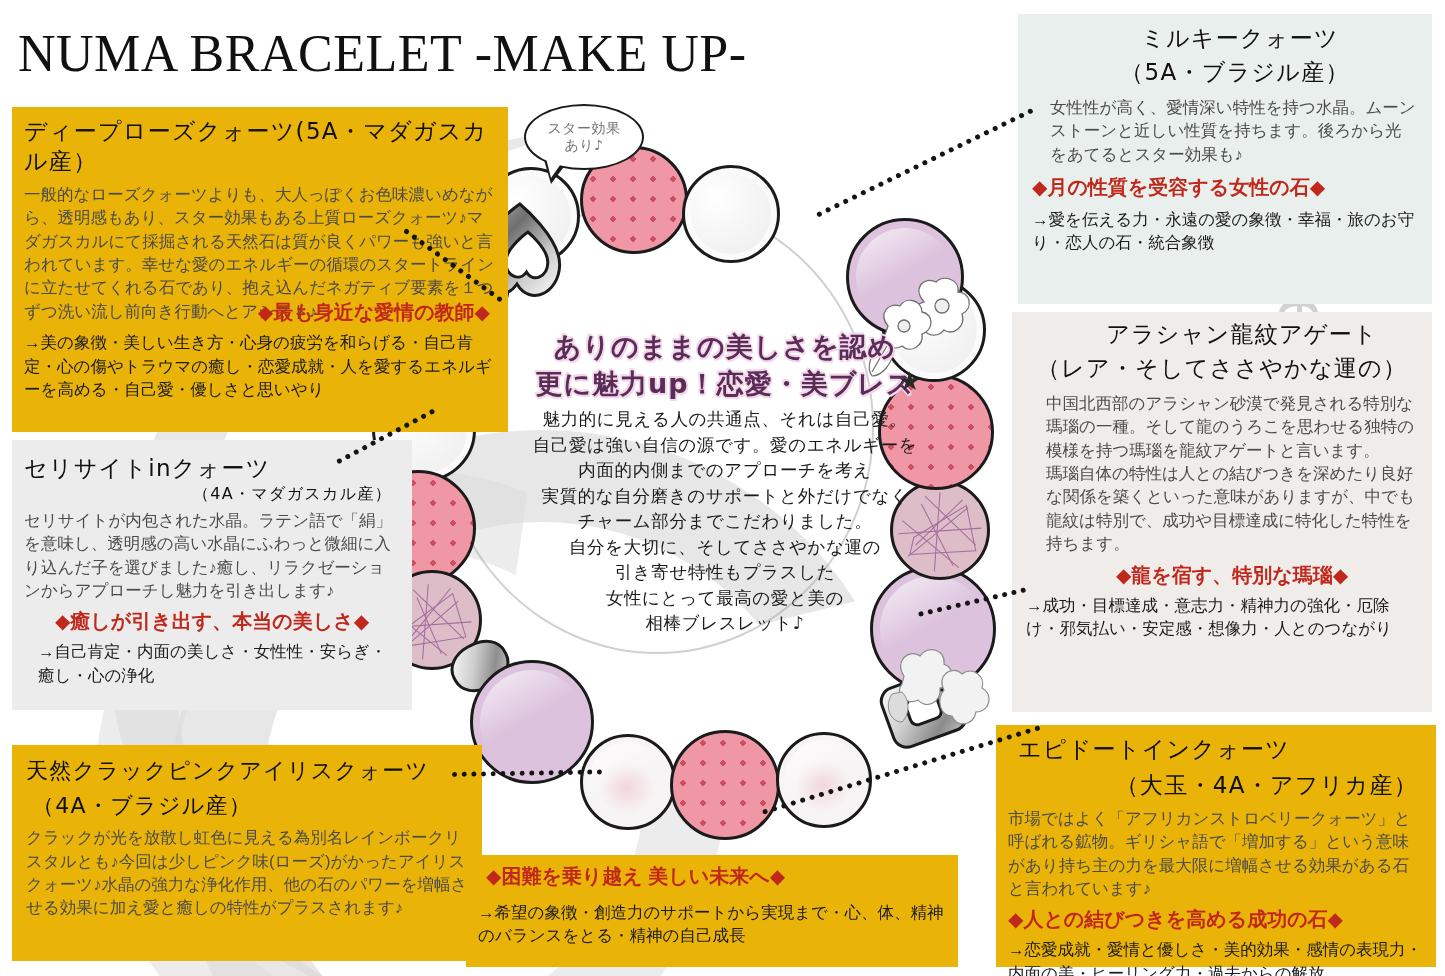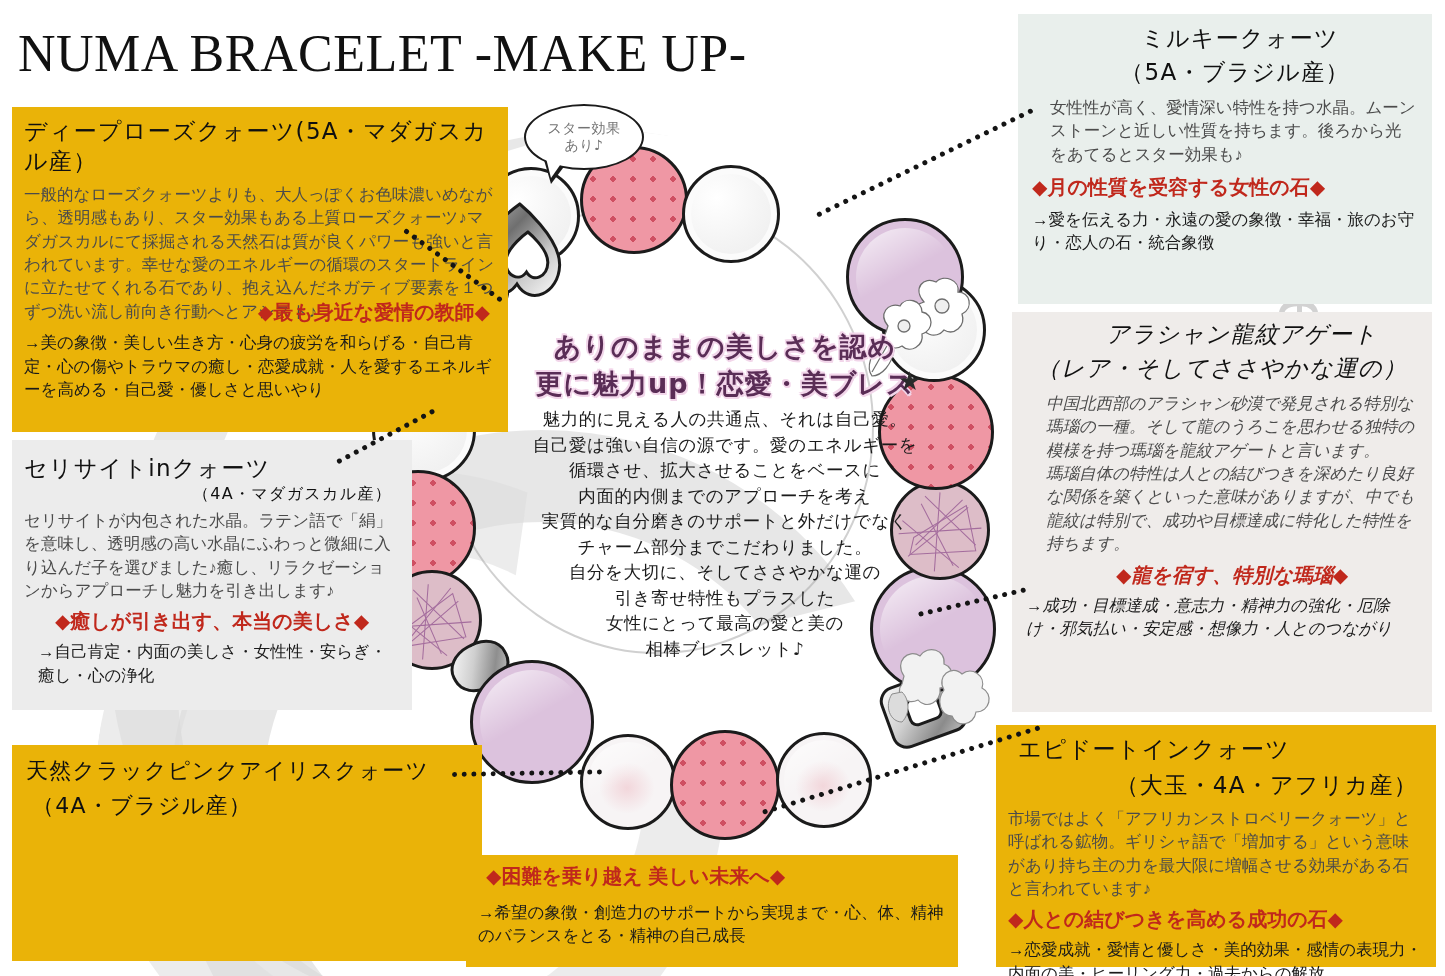--- a/index.html
+++ b/index.html
@@ -69,21 +69,21 @@
     color:#111;
     z-index:6;
     white-space:nowrap;
   }
 
   
   .panel{position:absolute;z-index:5;box-sizing:border-box;}
   .panel.pink{background:#eab308;}
   .panel.gray{background:#ececec;}
   .panel.mint{background:#e9efec;}
-  .panel.warm{background:#efecea;font-style:italic;}
+  .panel.warm{background:#efecea;}
 
   .stone-name{
     font-family:"DejaVu Sans","Liberation Sans",sans-serif;
     color:#101010;
     letter-spacing:1.3px;
     line-height:1.30;
   }
   .body-txt{
     font-family:"Liberation Sans","DejaVu Sans",sans-serif;
     color:#4b4b4b;
@@ -226,20 +226,21 @@
     <div class="stone-name" style="font-size:23px;">セリサイトinクォーツ</div>
     <div class="stone-name" style="font-size:16px;text-align:right;padding-right:8px;">（4A・マダガスカル産）</div>
     <div class="body-txt" style="font-size:16.5px;margin-top:4px;">セリサイトが内包された水晶。ラテン語で「絹」を意味し、透明感の高い水晶にふわっと微細に入り込んだ子を選びました♪癒し、リラクゼーションからアプローチし魅力を引き出します♪</div>
     <div class="red-head" style="font-size:20px;text-align:center;margin-top:6px;">◆癒しが引き出す、本当の美しさ◆</div>
     <div class="arrow-txt" style="font-size:16.5px;margin-top:6px;padding-left:14px;">→自己肯定・内面の美しさ・女性性・安らぎ・癒し・心の浄化</div>
   </div>
 
   <div class="panel pink" id="p-crack">
     <div class="stone-name" style="font-size:22px;">天然クラックピンクアイリスクォーツ</div>
     <div class="stone-name" style="font-size:22px;margin-top:6px;padding-left:6px;">（4A・ブラジル産）</div>
+    <div class="body-txt" style="font-size:16.5px;margin-top:6px;">クラックが光を放散し虹色に見える為別名レインボークリスタルとも♪今回は少しピンク味(ローズ)がかったアイリスクォーツ♪水晶の強力な浄化作用、他の石のパワーを増幅させる効果に加え愛と癒しの特性がプラスされます♪</div>
   </div>
 
   <div class="panel pink" id="p-hope">
     <div class="red-head" style="font-size:20px;padding-left:8px;">◆困難を乗り越え 美しい未来へ◆</div>
     <div class="arrow-txt" style="font-size:16.5px;margin-top:12px;">→希望の象徴・創造力のサポートから実現まで・心、体、精神のバランスをとる・精神の自己成長</div>
   </div>
 
   <div class="panel mint" id="p-milky">
     <div class="stone-name" style="font-size:23px;text-align:center;padding-left:30px;">ミルキークォーツ</div>
     <div class="stone-name" style="font-size:23px;text-align:center;padding-left:20px;margin-top:4px;">（5A・ブラジル産）</div>
@@ -410,21 +411,20 @@
 
   </div>
 
   <div id="center-copy">
     <div class="headline">ありのままの美しさを認め</div>
     <div class="headline l2">更に魅力up！恋愛・美ブレス</div>
     <div class="star-glyph">★</div>
     <div class="bodylines">
       <div>魅力的に見える人の共通点、それは自己愛。</div>
       <div>自己愛は強い自信の源です。愛のエネルギーを</div>
-      <div>循環させ、拡大させることをベースに</div>
       <div>内面的内側までのアプローチを考え</div>
       <div>実質的な自分磨きのサポートと外だけでなく</div>
       <div>チャーム部分までこだわりました。</div>
       <div>自分を大切に、そしてささやかな運の</div>
       <div>引き寄せ特性もプラスした</div>
       <div>女性にとって最高の愛と美の</div>
       <div>相棒ブレスレット♪</div>
     </div>
   </div>
 

